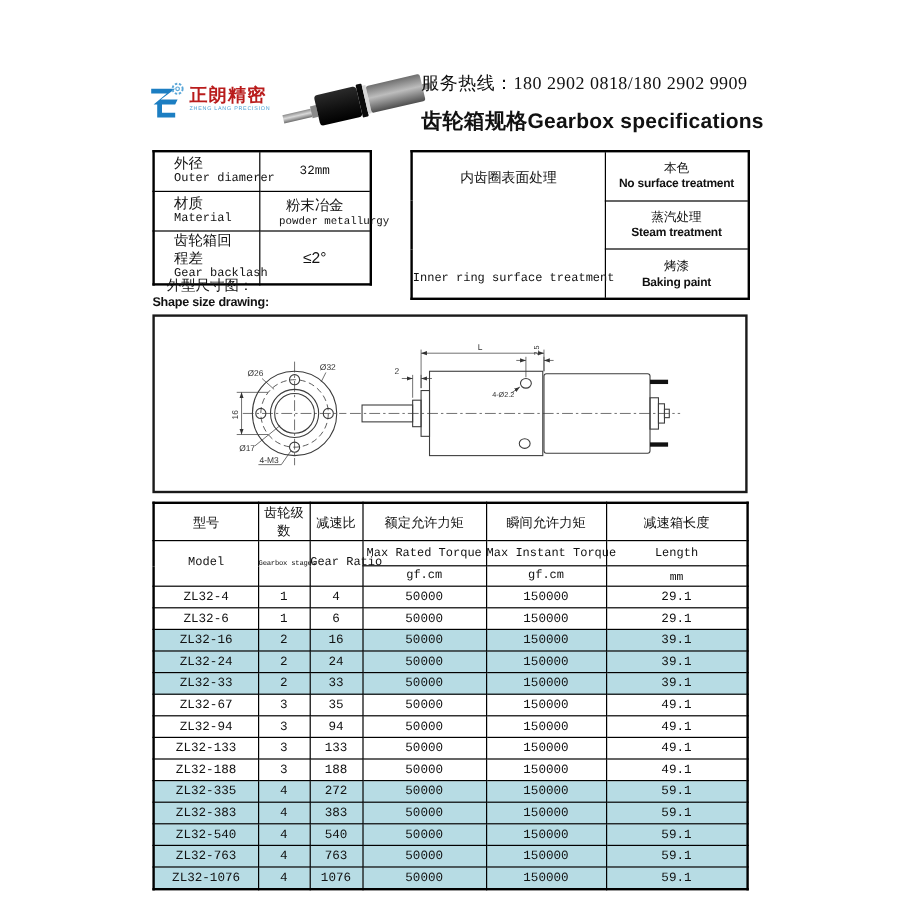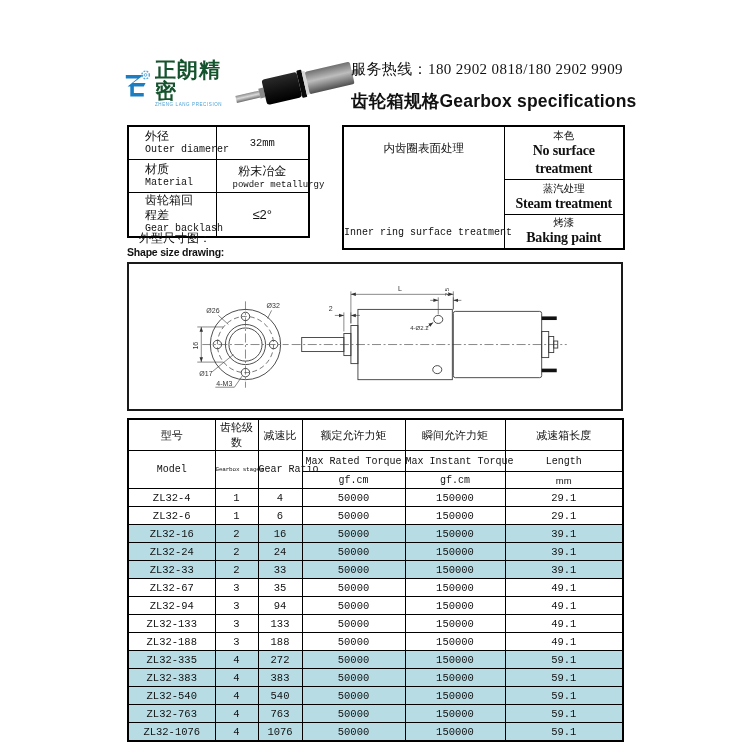--- a/index.html
+++ b/index.html
@@ -2,21 +2,21 @@
 <html><head>
 <meta charset="utf-8">
 <style>
   html,body{margin:0;padding:0;background:#fff;}
   .page{position:relative;width:750px;height:750px;background:#ffffff;overflow:hidden;
         font-family:"Liberation Sans",sans-serif;color:#111;}
 
   
   .logo{position:absolute;left:124px;top:58px;width:110px;height:50px;display:flex;align-items:center;gap:4px;}
   .logo-texts{display:flex;flex-direction:column;line-height:1;}
-  .logo-cn{font-size:21px;font-weight:bold;color:#14532d;letter-spacing:1px;}
+  .logo-cn{font-size:15px;font-weight:bold;color:#b91c1c;letter-spacing:1px;}
   .logo-en{font-size:4.5px;color:#4aa0d5;letter-spacing:.6px;margin-top:2px;}
   .photo{position:absolute;left:233px;top:56px;width:108px;height:62px;}
   .photo-body{position:absolute;left:2px;top:20px;display:flex;align-items:center;transform:rotate(-13deg);transform-origin:40px 14px;}
   .ph-shaft{width:24px;height:7px;background:linear-gradient(180deg,#8b8b8b,#d9d9d9 45%,#6e6e6e);}
   .ph-step{width:5px;height:10px;background:#8a8a8a;}
   .ph-black{width:36px;height:26px;background:linear-gradient(180deg,#2a2a2a,#0f0f0f 60%,#000);border-radius:3px;}
   .ph-ring{width:5px;height:28px;background:#0a0a0a;border-radius:1px;}
   .ph-band{width:3px;height:24px;background:#d6d6d6;}
   .ph-motor{width:46px;height:23px;background:linear-gradient(180deg,#6f6f6f,#bdbdbd 45%,#4e4e4e);border-radius:2px;}
   .ph-tip{width:7px;height:5px;background:#9a9a9a;}
@@ -38,40 +38,40 @@
   .val-deg{font-size:13px;}
 
   .treat{position:absolute;left:342px;top:125px;width:281px;border:2px solid #000;table-layout:fixed;}
   .treat td{border:1px solid #000;padding:0;vertical-align:middle;}
   .treat-label{height:97px;}
   .treat-label-inner{height:97px;display:flex;flex-direction:column;justify-content:space-between;padding:14px 0 10px 0;}
   .treat-cn{font-size:11.5px;text-align:center;}
   .treat-en{font-size:10px;font-family:"Liberation Mono",monospace;text-align:center;white-space:nowrap;}
   .opt{height:32px;text-align:center;}
   .opt-cn{font-size:10.5px;line-height:1.35;}
-  .opt-en{font-size:14px;font-weight:bold;line-height:1.3;letter-spacing:-.2px;font-family:Liberation Serif, serif;}
+  .opt-en{font-size:10px;font-weight:bold;line-height:1.3;letter-spacing:-.2px;}
 
   
   .sec{position:absolute;left:127px;top:232px;line-height:1.15;}
   .sec-cn{font-size:12px;padding-left:12px;}
   .sec-en{font-size:10.5px;font-weight:bold;letter-spacing:-.2px;}
 
   
   .drawing{position:absolute;left:127px;top:262px;width:492px;height:145px;border:2px solid #1a1a1a;background:#fff;}
   .drawing svg{display:block;width:100%;height:100%;}
 
   
   .main-table{position:absolute;left:127px;top:418px;width:495px;border:2px solid #000;table-layout:fixed;
               font-family:"Liberation Mono",monospace;font-size:10.5px;text-align:center;}
   .main-table td,.main-table th{border:1px solid #000;padding:0;font-weight:normal;}
   .hcn{height:18px;font-size:11px;font-family:"Liberation Sans",sans-serif;}
   .hen{height:20px;font-size:10px;white-space:nowrap;}
   .hen-small{font-size:6px;letter-spacing:-.2px;}
   .hunit{height:16px;font-size:10px;}
-  .unit-sans{font-family:Liberation Sans, sans-serif;font-weight:bold;font-size:9.5px;margin-top:48px;}
+  .unit-sans{font-family:Liberation Mono, monospace;font-weight:bold;font-size:9.5px;margin-top:48px;}
   .main-table tbody td{height:17px;}
 </style>
 </head>
 <body>
 
 <div class="page">
 
   <div class="logo">
     <svg width="30" height="32" viewBox="0 0 30 32">
       <path d="M2 7 L22 7 L10 16 L24 16 L22 20 L4 20 L15 11 L2 11 Z" fill="#1c7ec2"></path>

